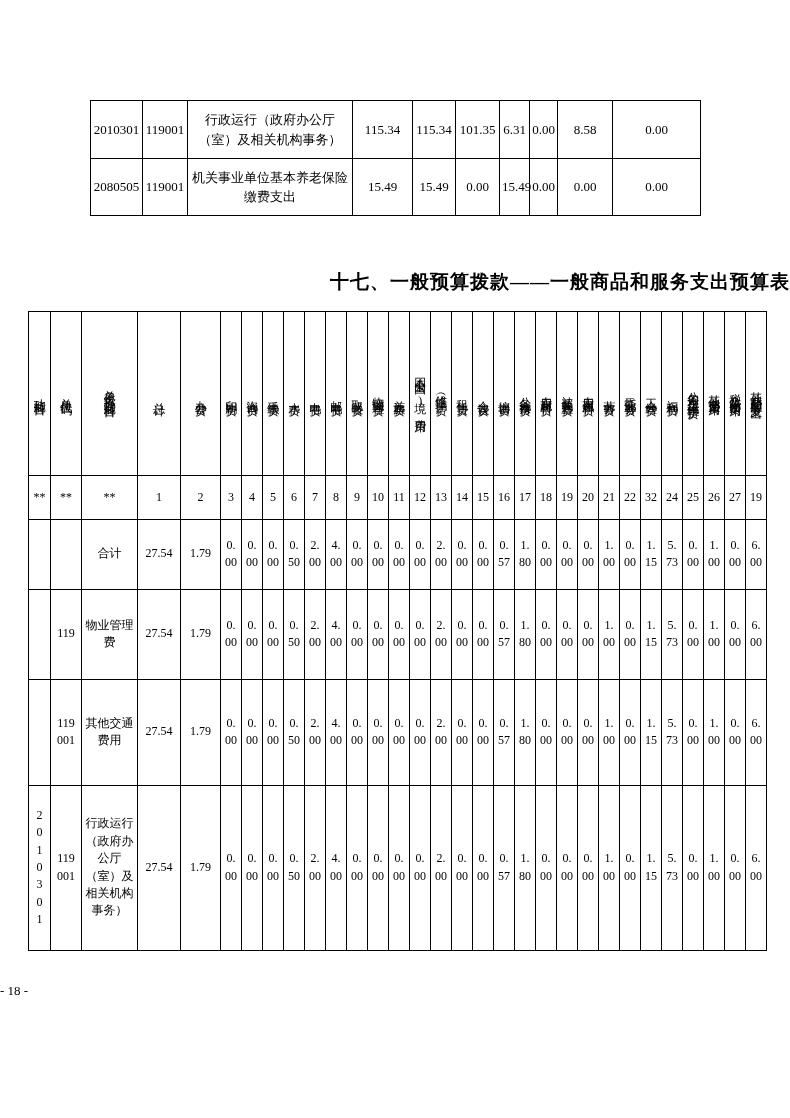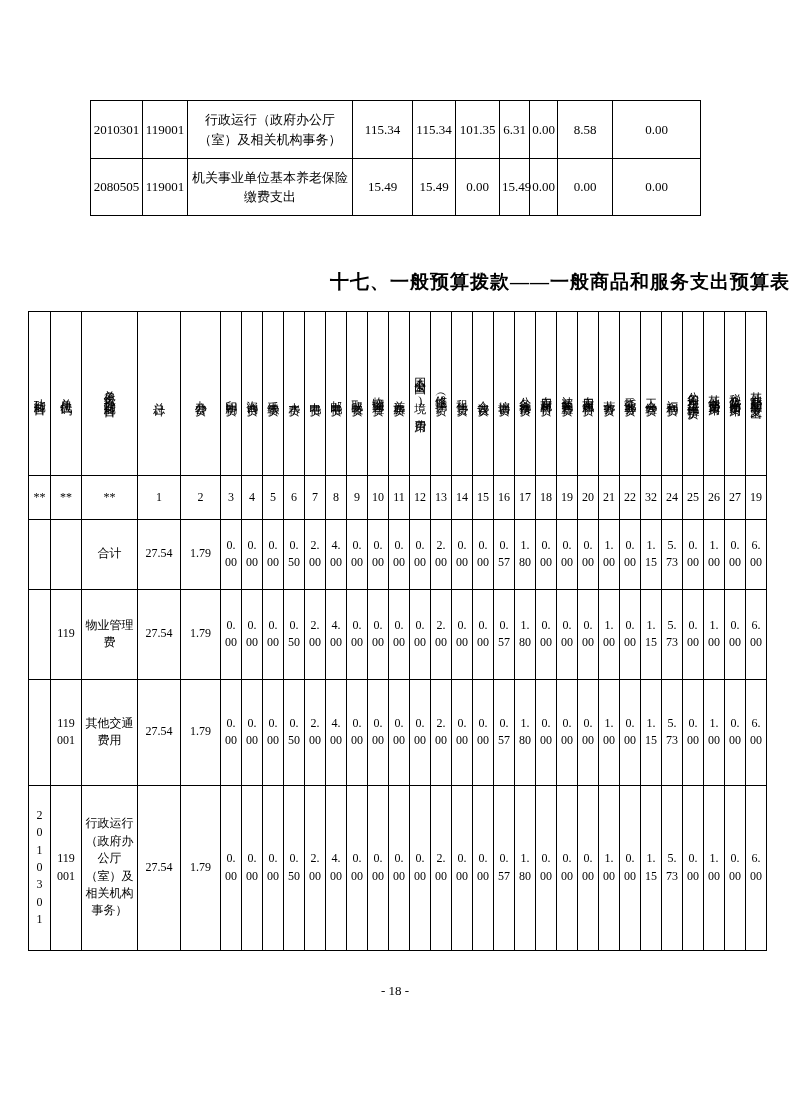--- a/index.html
+++ b/index.html
@@ -55,21 +55,20 @@
   .budget-table td {
     padding: 1px 4px;
     word-break: break-all;
     line-height: 1.45;
   }
   .budget-table td.fc { padding: 0 6px; }
   .budget-table td.nm { padding: 1px 2px; }
   
   .page-footer {
     margin-top: 32px;
-    text-align: center;
     font-size: 13px;
   }
 </style>
 </head>
 <body>
 
 <div class="page">
 
   <table class="summary-table">
     <colgroup>

